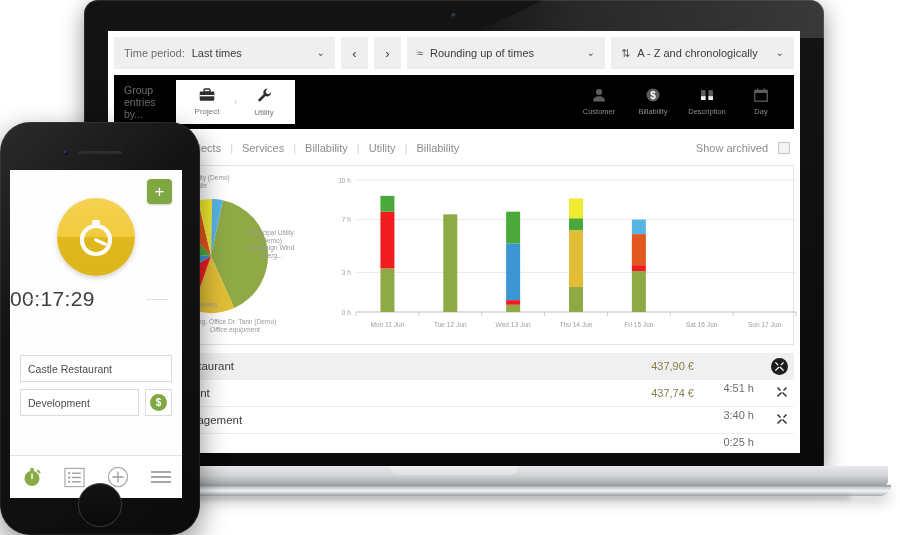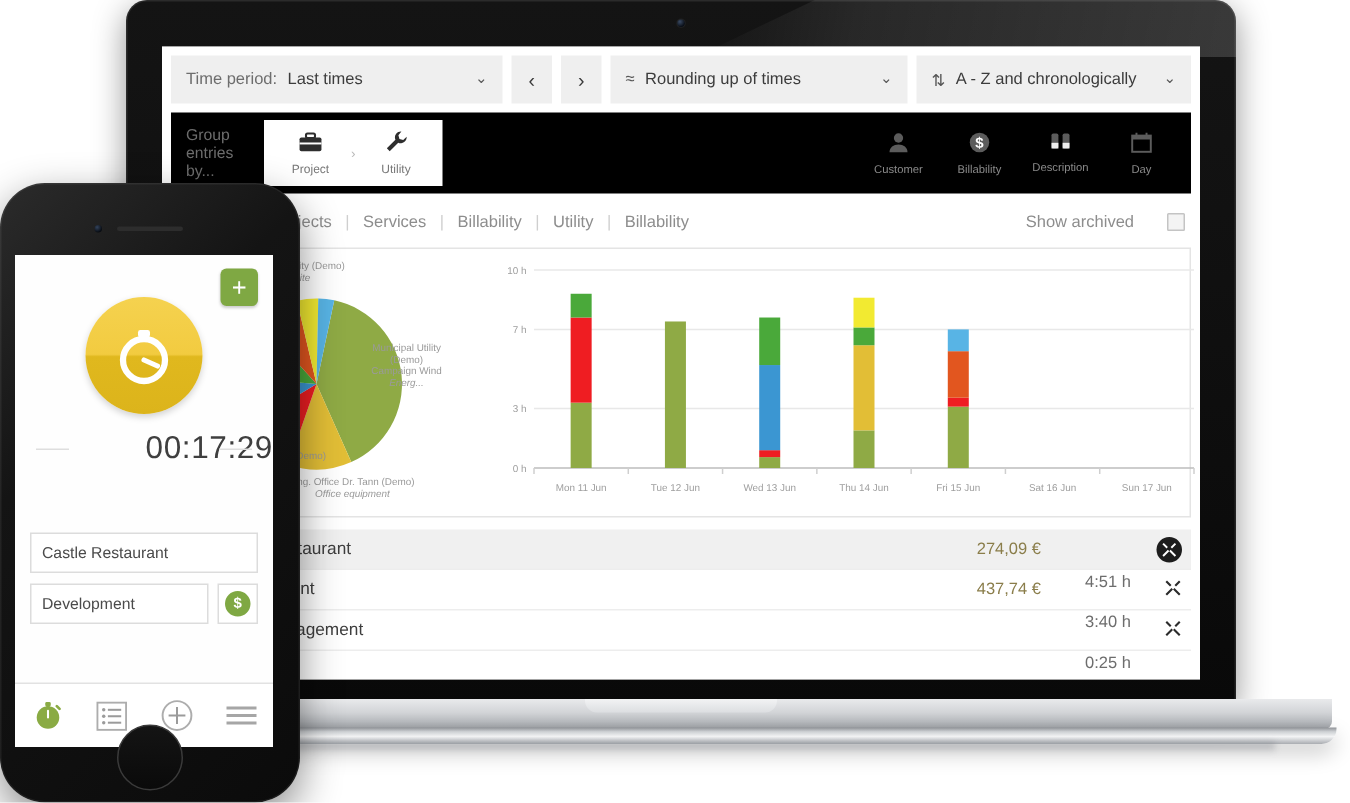--- a/index.html
+++ b/index.html
@@ -111,21 +111,21 @@
   .gicon .glyph{font-size:15px;line-height:16px;color:#5c5c5c;}
   .gicon .cap{font-size:7.5px;color:#8a8a8a;}
 
   .tabbar{
     display:flex;align-items:center;height:24px;margin:7px 6px 0 6px;
     font-size:11px;color:#8d8d8d;gap:0;
   }
   .tab{padding:0 9px;cursor:pointer;white-space:nowrap;}
   .tab:first-child{padding-left:2px;}
   .tabsep{color:#cfcfcf;}
-  .tabbar-right{margin-left:auto;display:flex;align-items:center;gap:22px;padding-right:4px;}
+  .tabbar-right{margin-left:auto;display:flex;align-items:center;gap:10px;padding-right:4px;}
   .chkbox{
     width:10px;height:10px;border:1px solid #c4c4c4;background:#f4f4f4;border-radius:1px;
   }
 
   .chartpanel{
     margin:5px 6px 0 6px;height:178px;border:1px solid #e4e4e4;background:#fff;
     display:flex;position:relative;
   }
   .pie-wrap{width:205px;position:relative;}
   .bar-wrap{flex:1;position:relative;}
@@ -193,21 +193,21 @@
     font-size:17px;line-height:1;box-shadow:0 1px 2px rgba(0,0,0,.2);cursor:pointer;
   }
   .ph-watch{
     position:absolute;left:50%;top:28px;transform:translateX(-50%);
     width:78px;height:78px;border-radius:50%;
     background:linear-gradient(180deg,#f5d24f 0%,#f2cb40 49%,#e0b81e 51%,#dcb41b 100%);
     box-shadow:0 2px 5px rgba(0,0,0,.18);
     display:flex;align-items:center;justify-content:center;cursor:pointer;
   }
   .ph-timer{
-    position:absolute;left:0;right:0;top:117px;text-align:right;
+    position:absolute;left:0;right:0;top:117px;text-align:left;
     font-size:21px;color:#3f3f3f;letter-spacing:.4px;
   }
   .ph-timer:before,.ph-timer:after{
     content:"";position:absolute;top:12px;width:22px;height:1px;background:#dedede;
   }
   .ph-timer:before{left:14px;}
   .ph-timer:after{right:14px;}
 
   .ph-fields{padding:0 10px;display:flex;flex-direction:column;gap:7px;}
   .ph-field{
@@ -431,21 +431,21 @@
           <div class="rows">
             <div class="row alt">
               <span class="ricon">
                 <svg width="13" height="12" viewBox="0 0 16 14">
                     <rect x="5" y="1" width="6" height="3" rx="1" fill="none" stroke="#222" stroke-width="1.6"></rect>
                     <rect x="0.7" y="3.6" width="14.6" height="9.2" rx="1.2" fill="#222"></rect>
                     <rect x="0.7" y="7" width="14.6" height="1.3" fill="#f0f0f0"></rect>
                   </svg>
               </span>
               <span class="rname">Castle Restaurant</span>
-              <span class="ramount">274,09 €</span>
+              <span class="ramount">437,90 €</span>
               <span class="rtime">4:51 h</span>
               <span class="rtools">
                 <span class="badge-dark">
                   <svg width="11" height="11" viewBox="0 0 12 12">
                       <path d="M2 1l3 3-1 1-3-3zM10 1L7 4l1 1 3-3z" fill="#fff"></path>
                       <path d="M1 10l4-4 1 1-4 4zM11 10L7 6 6 7l4 4z" fill="#fff"></path>
                     </svg>
                 </span>
               </span>
             </div>

